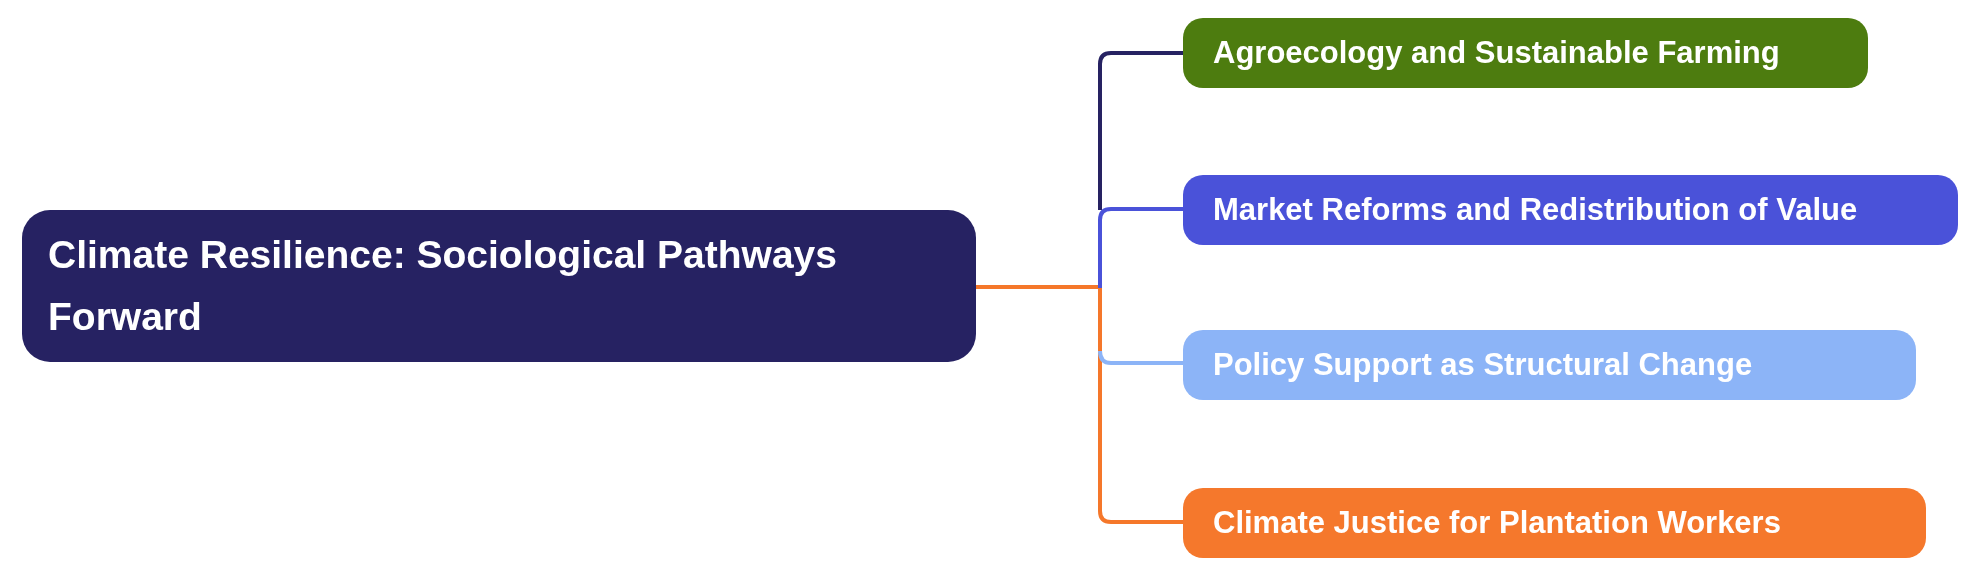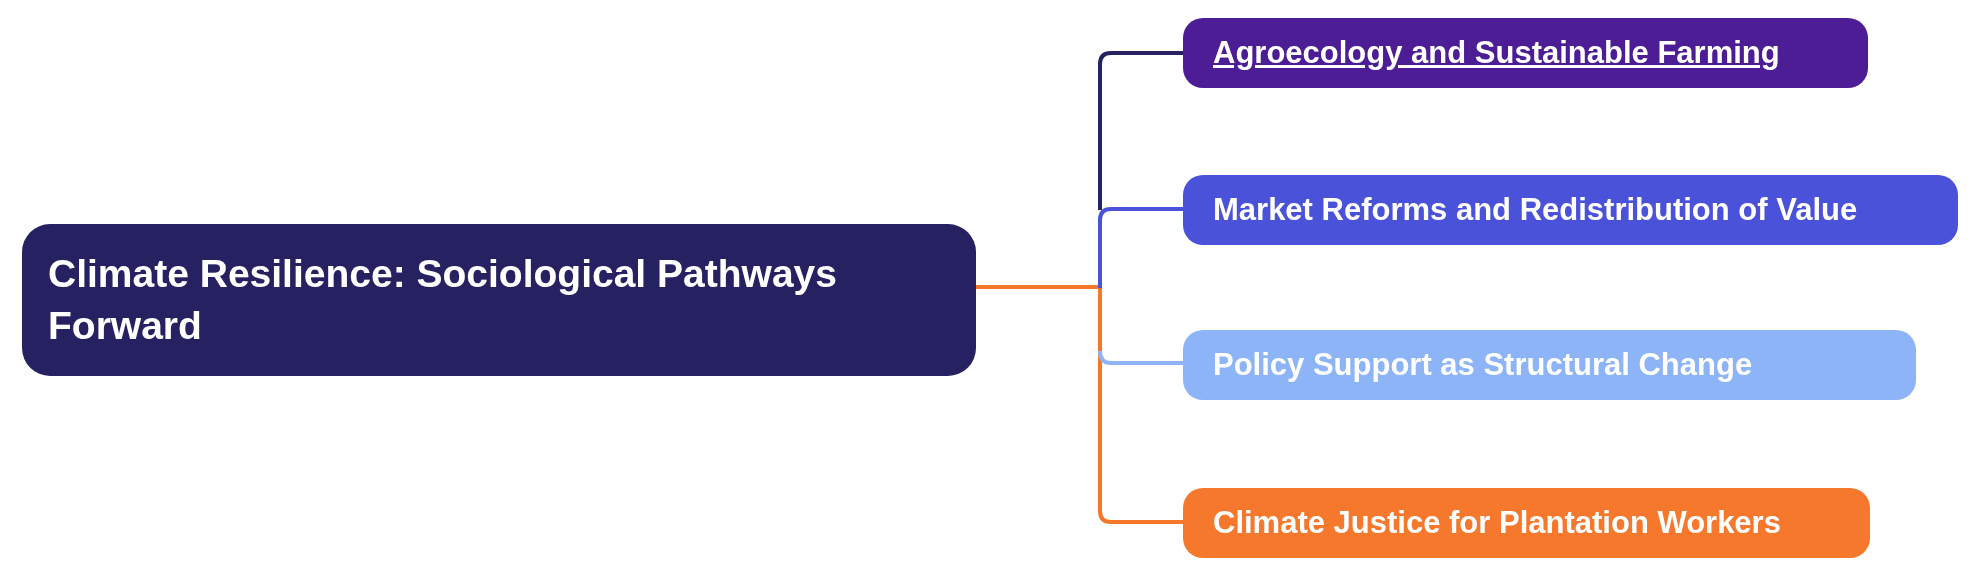--- a/index.html
+++ b/index.html
@@ -28,40 +28,40 @@
     z-index: 2;
     display: flex;
     align-items: center;
     box-sizing: border-box;
     color: #ffffff;
     font-weight: 700;
     cursor: default;
   }
   .root-node {
     left: 22px;
-    top: 224px;
+    top: 210px;
     width: 954px;
     height: 152px;
     border-radius: 28px;
     padding: 0 26px;
     font-size: 39px;
-    line-height: 52px;
+    line-height: 62px;
   }
   .child-node {
     height: 70px;
     left: 1183px;
     border-radius: 20px;
     padding: 0 24px 0 30px;
     font-size: 31px;
     white-space: nowrap;
   }
   .child-1 { top: 18px;  width: 685px; }
   .child-2 { top: 175px; width: 775px; }
   .child-3 { top: 330px; width: 733px; }
-  .child-4 { top: 488px; width: 687px; }
+  .child-4 { top: 488px; width: 743px; }
   .node-label { pointer-events: none; }
 </style>
 </head>
 <body>
 
 <div class="canvas">
 
   <svg class="connectors" viewBox="0 0 1980 587" xmlns="http://www.w3.org/2000/svg">
 
     <path d="M 976 287 H 1100 V 511 Q 1100 522 1111 522 H 1192" fill="none" stroke-width="4" stroke="#f5772a"></path>
@@ -70,21 +70,21 @@
 
     <path d="M 1100 288 V 220 Q 1100 209 1111 209 H 1192" fill="none" stroke-width="4" stroke="#4a52d9"></path>
 
     <path d="M 1100 351 Q 1100 363 1111 363 H 1192" fill="none" stroke-width="4" stroke="#8cb4f7"></path>
   </svg>
 
   <div class="node root-node" style="background-color: rgb(38, 34, 98);">
     <span class="node-label">Climate Resilience: Sociological Pathways Forward</span>
   </div>
 
-  <div class="node child-node child-1" style="background-color: #4c1d95; text-decoration: underline;">
+  <div class="node child-node child-1" style="background-color: #4d7c0f;">
     <span class="node-label">Agroecology and Sustainable Farming</span>
   </div>
 
   <div class="node child-node child-2" style="background-color: rgb(74, 82, 217);">
     <span class="node-label">Market Reforms and Redistribution of Value</span>
   </div>
 
   <div class="node child-node child-3" style="background-color: rgb(140, 180, 247);">
     <span class="node-label">Policy Support as Structural Change</span>
   </div>

